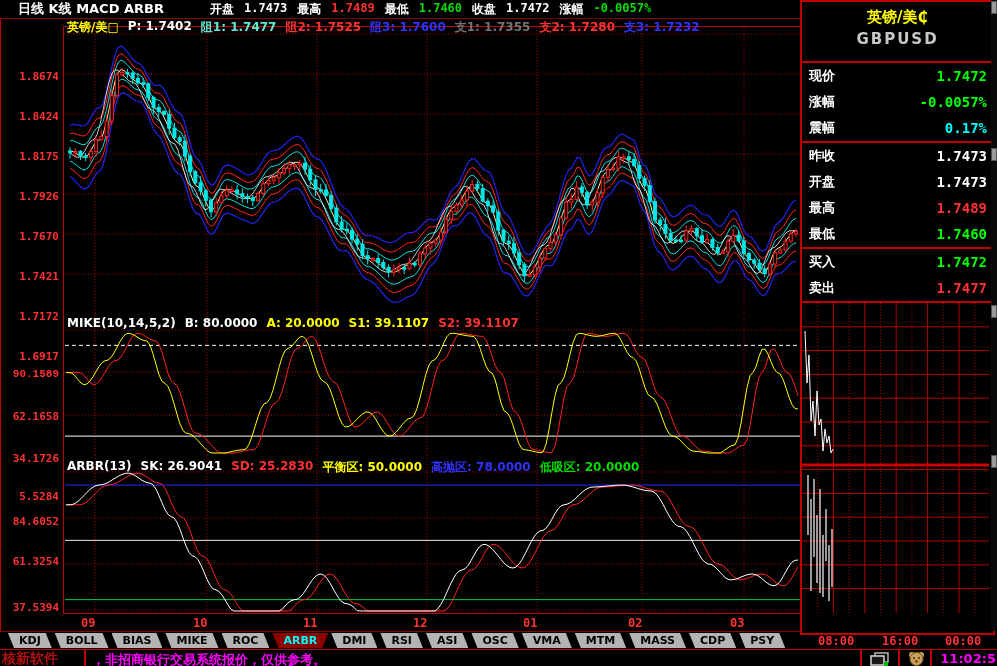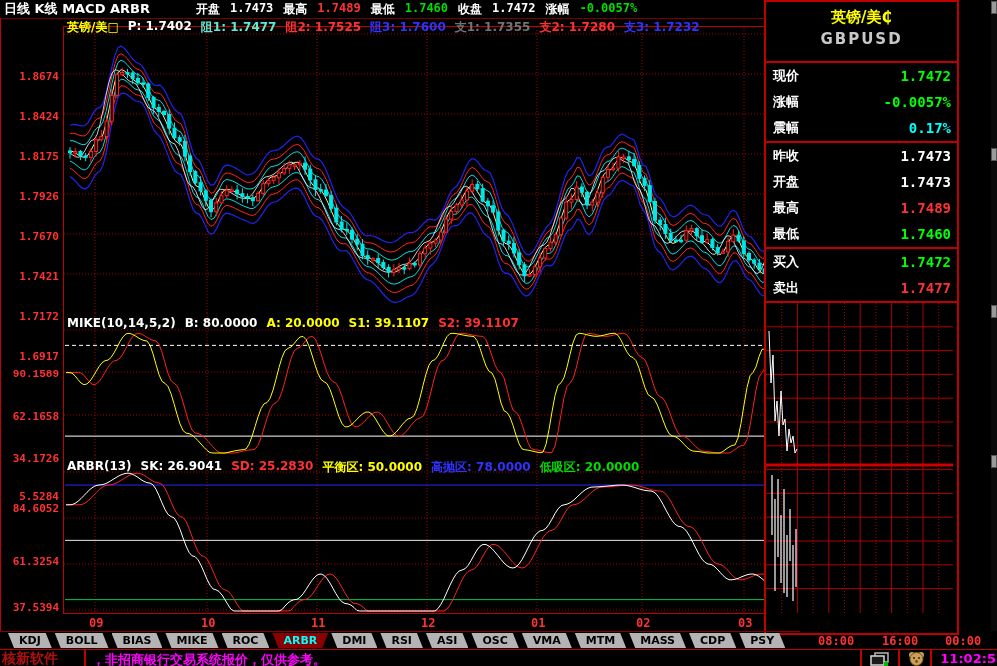--- a/index.html
+++ b/index.html
@@ -2,38 +2,38 @@
 <html><head>
 <meta charset="utf-8">
 <style>
   html,body{margin:0;padding:0;background:#000;}
   #app{position:relative;width:997px;height:666px;background:#000;overflow:hidden;
        font-family:"DejaVu Sans","Liberation Sans",sans-serif;-webkit-font-smoothing:none;}
   .abs{position:absolute;}
   .mono{font-family:"DejaVu Sans Mono","Liberation Mono",monospace;}
   
   #topbar{left:0;top:0;width:800px;height:18px;display:flex;align-items:center;border-bottom:1px solid #7a0000;}
-  #topbar-title{color:#fff;font-weight:bold;font-size:13px;margin-left:4px;white-space:nowrap;}
+  #topbar-title{color:#fff;font-weight:bold;font-size:13px;margin-left:18px;white-space:nowrap;}
   #topbar-items{display:flex;margin-left:46px;}
   .stat{display:flex;margin-right:10px;white-space:nowrap;}
   .stat .lb{color:#fff;font-size:12px;font-weight:bold;}
   .stat .vl{font-size:12px;font-weight:bold;margin-left:10px;}
   
   #chart-region{left:0;top:18px;width:800px;height:613px;border-left:1px solid #c00000;}
   .panel{position:absolute;left:62px;width:737px;border:1px solid #c00000;background:#000;}
   #main-panel{top:8px;height:287px;}
   #mike-panel{top:295px;height:142px;border-top:none;}
   #arbr-panel{top:437px;height:158px;border-top:none;}
   .ylab{position:absolute;width:58px;text-align:right;color:#ff3232;font-size:11px;font-weight:bold;line-height:12px;margin-top:44px;}
   .ovl-header{position:absolute;left:66px;height:14px;display:flex;white-space:nowrap;z-index:5;}
   .ovl-header span{font-size:12px;font-weight:bold;margin-right:9px;}
-  #month-axis{position:absolute;left:8px;top:596px;width:956px;height:17px;}
+  #month-axis{position:absolute;left:0;top:596px;width:956px;height:17px;}
   .mlab{position:absolute;top:2px;color:#ff3232;font-size:12px;font-weight:bold;}
   
-  #sidebar{left:764px;top:0;width:191px;height:631px;border:2px solid #c00000;background:#000;}
+  #sidebar{left:800px;top:0;width:191px;height:631px;border:2px solid #c00000;background:#000;}
   #sb-title{border-bottom:2px solid #c00000;height:53px;text-align:center;}
   #sb-sym-cn{color:#ffff00;font-weight:bold;font-size:15px;margin-top:6px;}
   #sb-sym-code{color:#c8c8c8;font-weight:bold;font-size:15px;letter-spacing:2px;margin-top:3px;}
   .qrow{height:26px;display:flex;align-items:center;justify-content:space-between;padding:0 6px 0 7px;}
   .qrow .ql{color:#fff;font-weight:bold;font-size:13px;}
   .qrow .qv{font-weight:bold;font-size:14px;}
   .sb-div{height:0;border-top:2px solid #c00000;}
   #minichart-wrap{position:relative;height:312px;border-top:2px solid #c00000;}
   
   #time-axis{left:800px;top:631px;width:197px;height:18px;}
@@ -461,21 +461,21 @@
         <div class="ylab mono" style="top: 89px;">1.8175</div>
         <div class="ylab mono" style="top: 129px;">1.7926</div>
         <div class="ylab mono" style="top: 169px;">1.7670</div>
         <div class="ylab mono" style="top: 209px;">1.7421</div>
         <div class="ylab mono" style="top: 249px;">1.7172</div>
         <div class="ylab mono" style="top: 289px;">1.6917</div>
         <div class="ylab mono" style="top: 306px; font-family: Liberation Mono, monospace;">90.1589</div>
         <div class="ylab mono" style="top: 349px;">62.1658</div>
         <div class="ylab mono" style="top: 391px;">34.1726</div>
         <div class="ylab mono" style="top: 429px;">5.5284</div>
-        <div class="ylab mono" style="top: 441px;">84.6052</div>
+        <div class="ylab mono" style="top: 454px;">84.6052</div>
         <div class="ylab mono" style="top: 494px;">61.3254</div>
         <div class="ylab mono" style="top: 540px;">37.5394</div>
       </div>
     <div id="month-axis">
         <div class="mlab mono" style="left: 80px;">09</div>
         <div class="mlab mono" style="left: 192px;">10</div>
         <div class="mlab mono" style="left: 302px;">11</div>
         <div class="mlab mono" style="left: 412px;">12</div>
         <div class="mlab mono" style="left: 522px;">01</div>
         <div class="mlab mono" style="left: 627px;">02</div>

